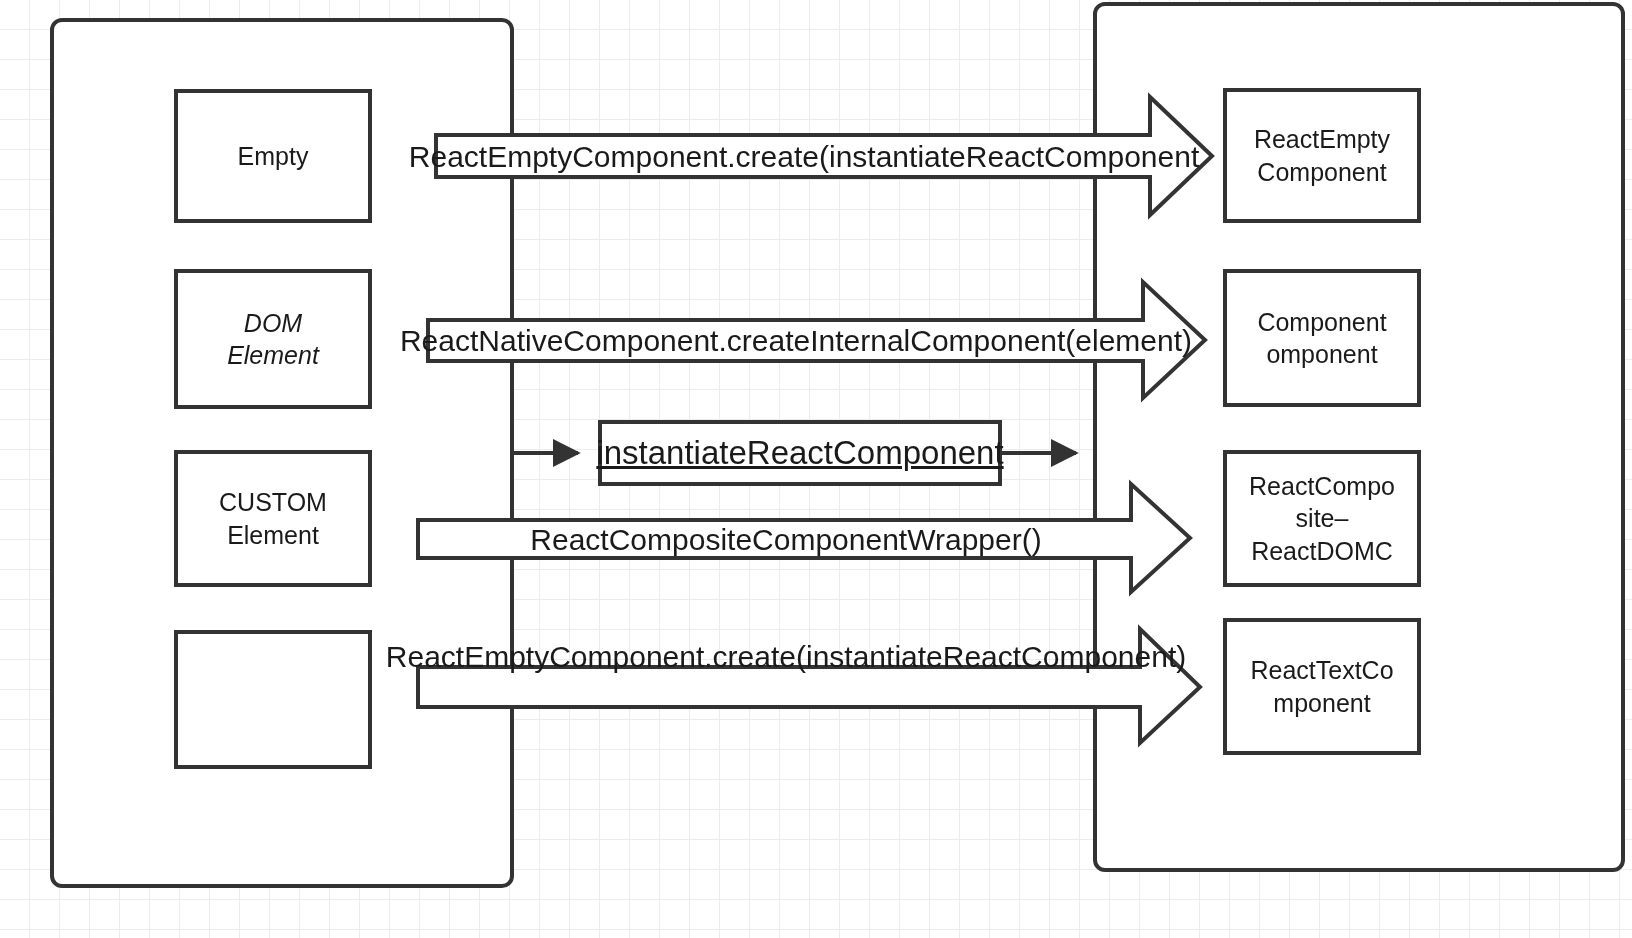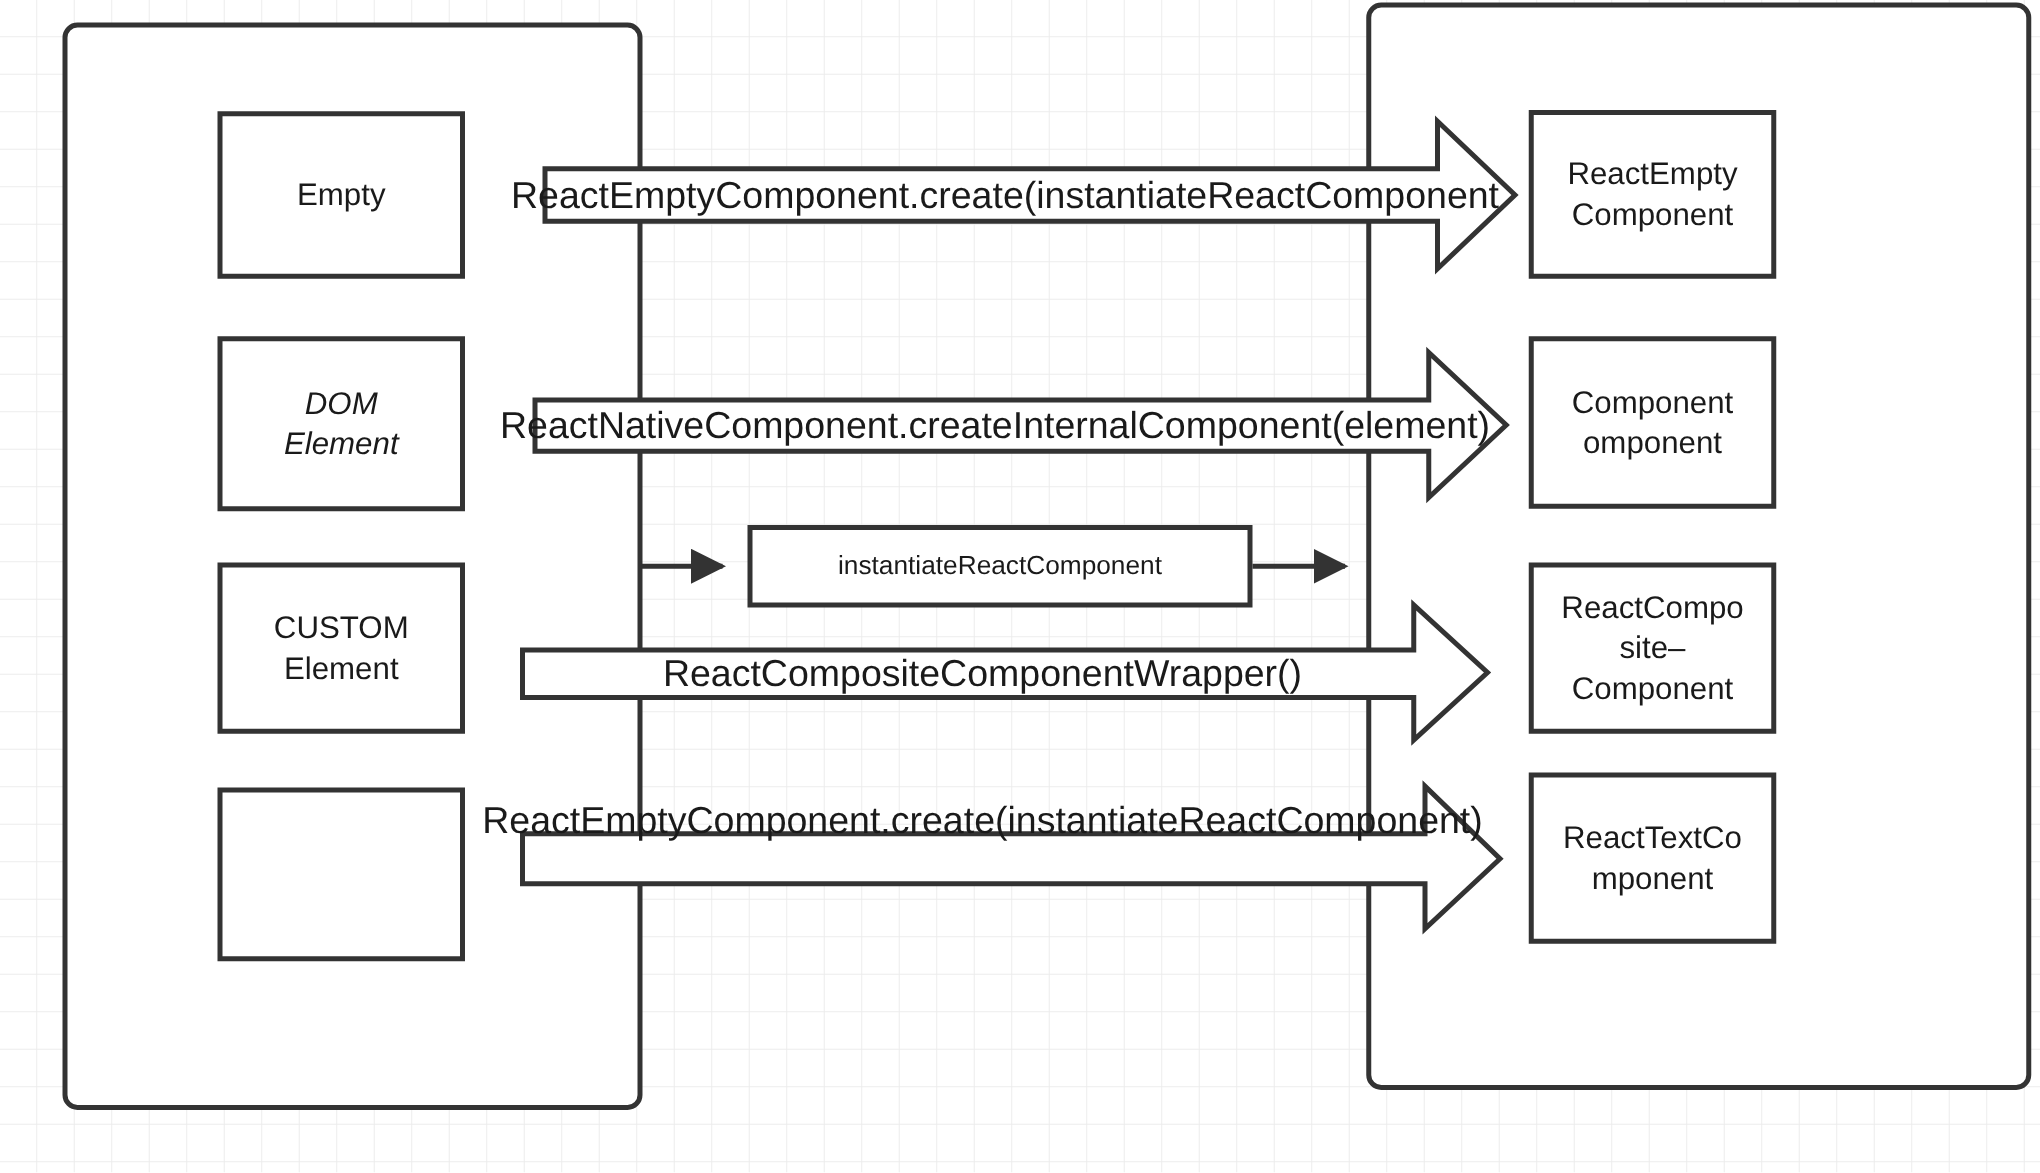--- a/index.html
+++ b/index.html
@@ -40,21 +40,22 @@
     pointer-events: none;
     white-space: pre-line;
   }
   .box-label {
     font-size: 25px;
   }
   .arrow-label {
     font-size: 30px;
   }
   .mid-label {
-    font-size: 21px;
+    font-size: 33px;
+    text-decoration: underline;
   }
 </style>
 </head>
 <body>
 
 <div id="canvas">
 
   <svg id="svg-layer" viewBox="0 0 1632 938">
     <defs>
       <marker id="tri" viewBox="0 0 10 10" refX="9" refY="5" markerWidth="7" markerHeight="7" orient="auto-start-reverse">
@@ -100,21 +101,21 @@
 Element</div>
   <div class="shape-label box-label" style="left:176px; top:452px; width:194px; height:133px;">CUSTOM
 Element</div>
 
   <div class="shape-label box-label" style="left:1225px; top:90px; width:194px; height:131px;">ReactEmpty
 Component</div>
   <div class="shape-label box-label" style="left:1225px; top:271px; width:194px; height:134px;">Component
 omponent</div>
   <div class="shape-label box-label" style="left:1225px; top:452px; width:194px; height:133px;">ReactCompo
 site–
-Component</div>
+ReactDOMC</div>
   <div class="shape-label box-label" style="left:1225px; top:620px; width:194px; height:133px;">ReactTextCo
 mponent</div>
 
   <div class="shape-label mid-label" style="left:600px; top:422px; width:400px; height:62px;">instantiateReactComponent</div>
 
   <div class="shape-label arrow-label" style="left:440px; top:135px; width:728px; height:42px;">ReactEmptyComponent.create(instantiateReactComponent</div>
   <div class="shape-label arrow-label" style="left:432px; top:320px; width:728px; height:41px;text-align:center;">ReactNativeComponent.createInternalComponent(element)</div>
   <div class="shape-label arrow-label" style="left:422px; top:520px; width:728px; height:38px;">ReactCompositeComponentWrapper()</div>
   <div class="shape-label arrow-label" style="left:422px; top:636px; width:728px; height:40px;text-align:center;">ReactEmptyComponent.create(instantiateReactComponent)</div>
 

